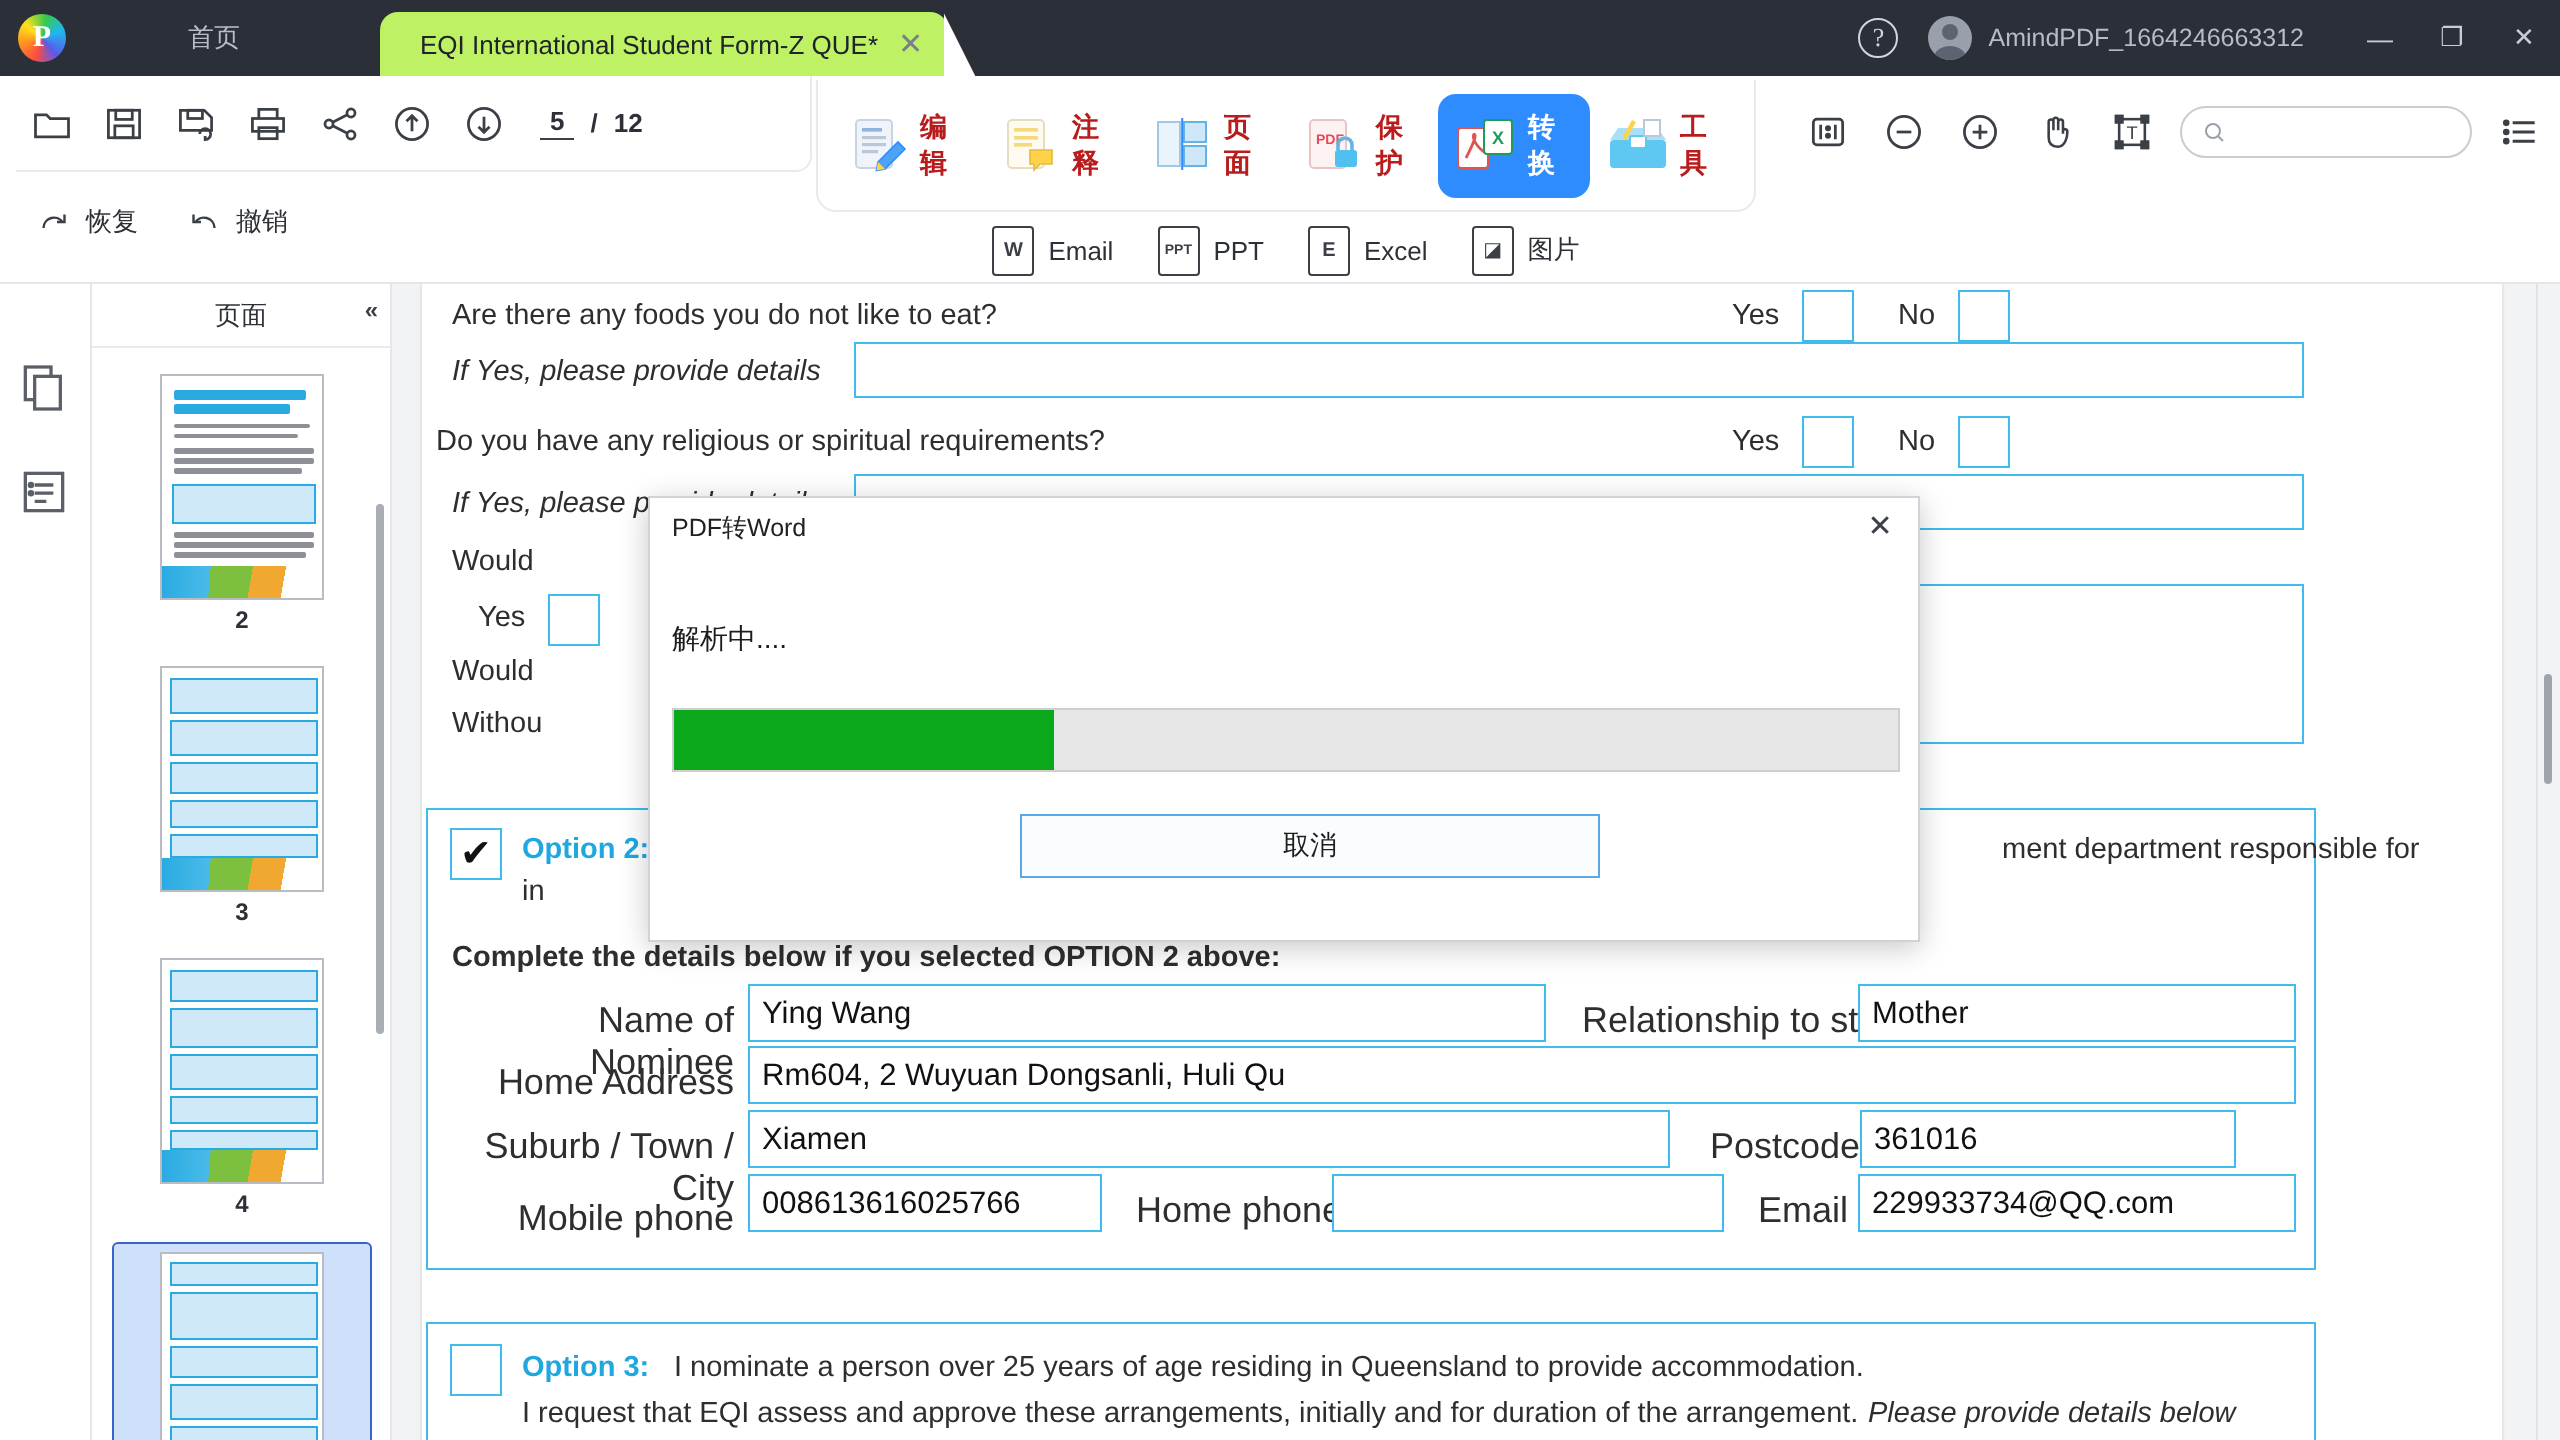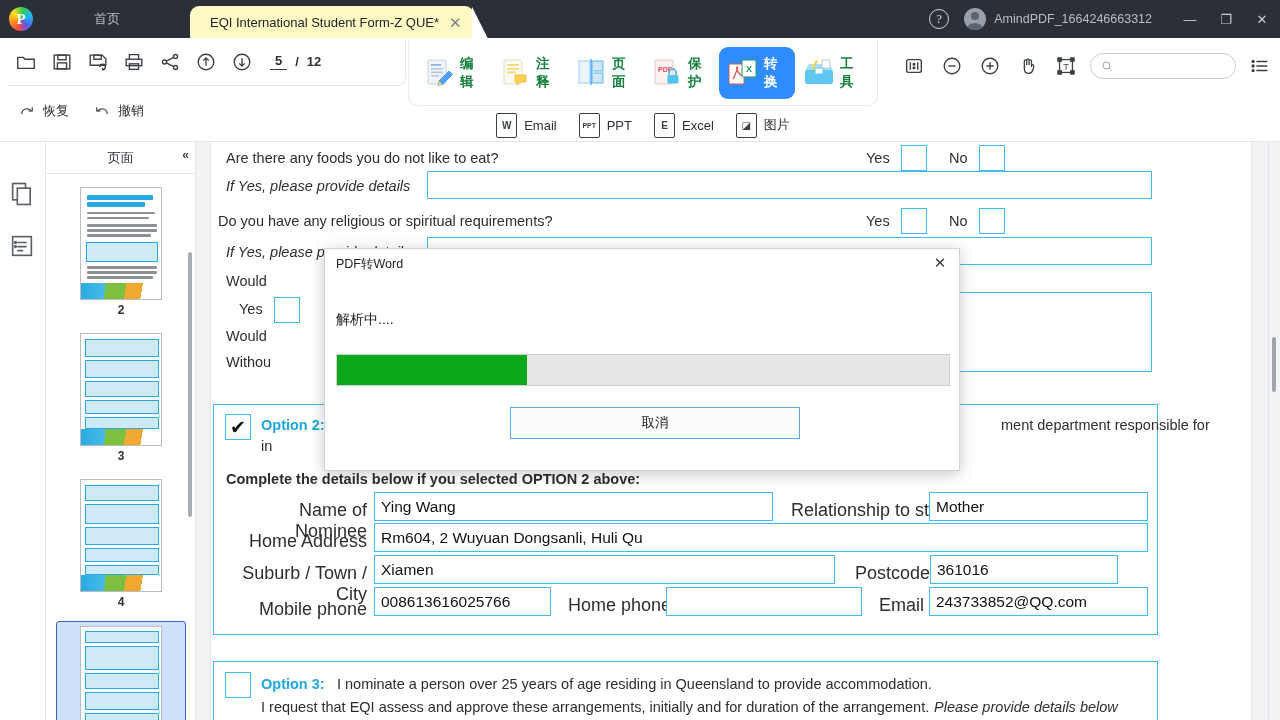--- a/index.html
+++ b/index.html
@@ -32,21 +32,21 @@
     color: #fff; font-size: 15px; font-weight: bold;
     display: flex; align-items: center; justify-content: center;
     font-family: "Liberation Serif", serif;
   }
   .home-tab {
     height: 38px; display: flex; align-items: center; padding: 0 22px 0 4px;
     color: #b9bcc4; font-size: 13px; cursor: pointer;
   }
   .doc-tab {
     position: relative; height: 32px; margin-bottom: 0;
-    background: #fef9c3; border-radius: 9px 9px 0 0;
+    background: #bef264; border-radius: 9px 9px 0 0;
     display: flex; align-items: center; padding: 0 10px 0 20px;
     color: #20232a; font-size: 13px; min-width: 240px;
     box-shadow: 0 0 0 0 transparent;
   }
   .doc-tab .t-label { white-space: nowrap; }
   .doc-tab .t-close {
     margin-left: 8px; color: #7a7f88; font-size: 15px; line-height: 1;
     cursor: pointer; padding: 0 2px;
   }
   .doc-tab::after {
@@ -119,21 +119,21 @@
 
   
   .tabgroup {
     position: absolute; left: 408px; top: 2px; width: 470px; height: 66px;
     display: flex; align-items: center; gap: 0;
     border: 1px solid #e8eaed; border-top: none; border-radius: 0 0 10px 10px;
     padding: 0 6px;
   }
   .rtab {
     display: flex; align-items: center; gap: 4px; padding: 5px 7px;
-    border-radius: 9px; cursor: pointer; color: #15803d;
+    border-radius: 9px; cursor: pointer; color: #b91c1c;
     font-size: 13.5px; font-weight: bold; height: 52px;
   }
   .rtab.active { background: #2f8cff; color: #ffffff; }
   .rtab .ricon { width: 34px; height: 34px; flex: none; }
   .subbar {
     position: absolute; left: 408px; top: 70px; width: 470px; height: 34px;
     display: flex; align-items: center; justify-content: center; gap: 22px;
   }
   .subitem {
     display: flex; align-items: center; gap: 7px; cursor: pointer;
@@ -696,21 +696,21 @@
         <div class="flabel" style="left:31px; top:457px; width:125px; text-align:right;">Mobile phone</div>
         <div class="fbox" style="left:163px; top:445px; width:177px; height:29px;">
           <span class="fval">008613616025766</span>
         </div>
         <div class="flabel" style="left:357px; top:453px;">Home phone</div>
         <div class="fbox" style="left:455px; top:445px; width:196px; height:29px;">
           <span class="fval"></span>
         </div>
         <div class="flabel" style="left:668px; top:453px;">Email</div>
         <div class="fbox" style="left:718px; top:445px; width:219px; height:29px;">
-          <span class="fval">243733852@QQ.com</span>
+          <span class="fval">229933734@QQ.com</span>
         </div>
 
         <div class="sectionbox" style="left:2px; top:519px; width:945px; height:81px;"></div>
         <div class="chk" style="left:14px; top:530px; color:#fff;"></div>
         <span class="frow opt-title" style="left:50px; top:534px;">Option 3:</span>
         <span class="frow q-text" style="left:104px; top:534px;margin-left:22px;">I nominate a person over 25 years of age residing in Queensland to provide accommodation.</span>
         <span class="frow q-text" style="left:50px; top:557px;">I request that EQI assess and approve these arrangements, initially and for duration of the arrangement.</span>
         <span class="frow q-italic" style="left:723px; top:557px;">Please provide details below</span>
       </div>
 

